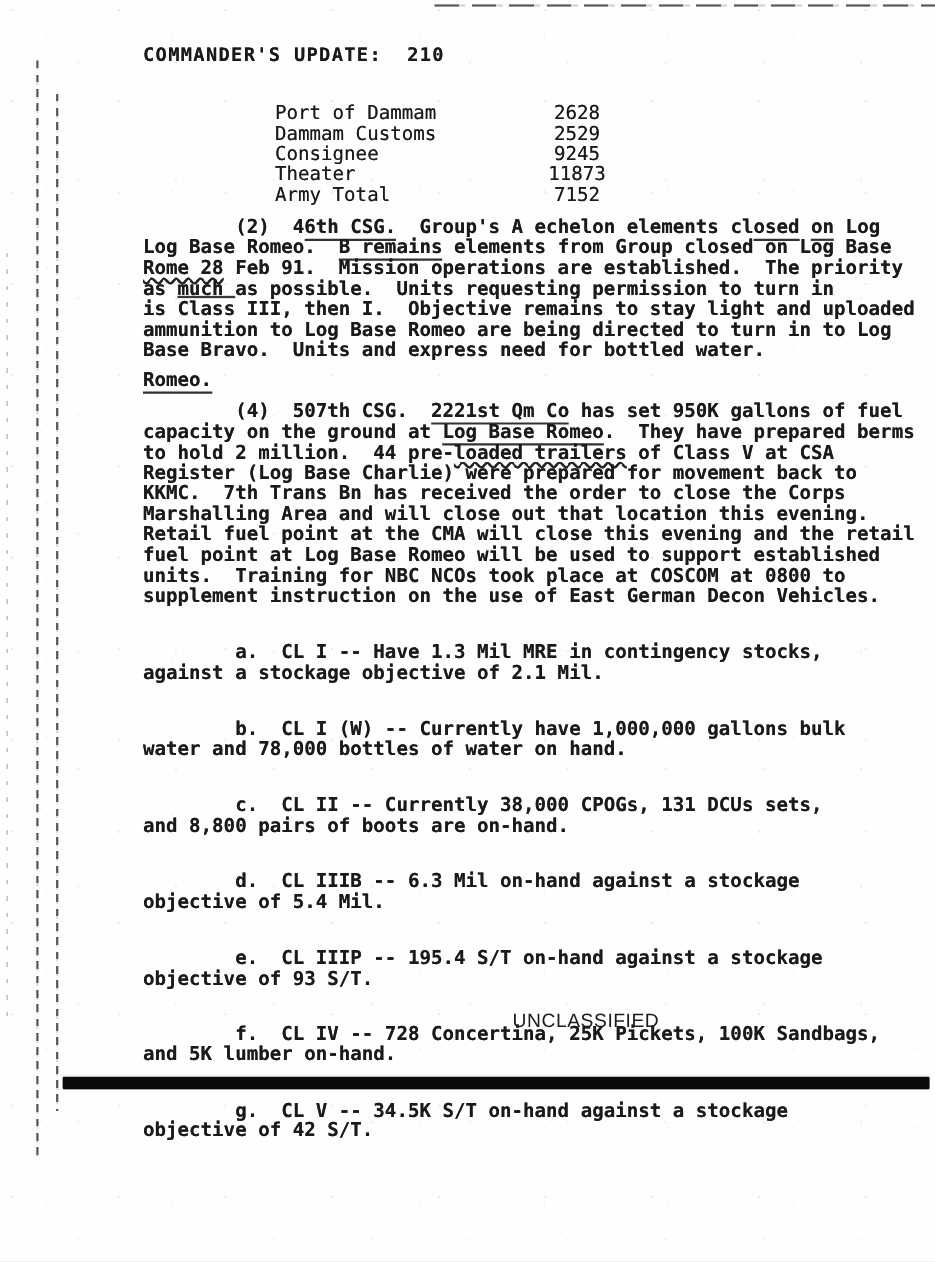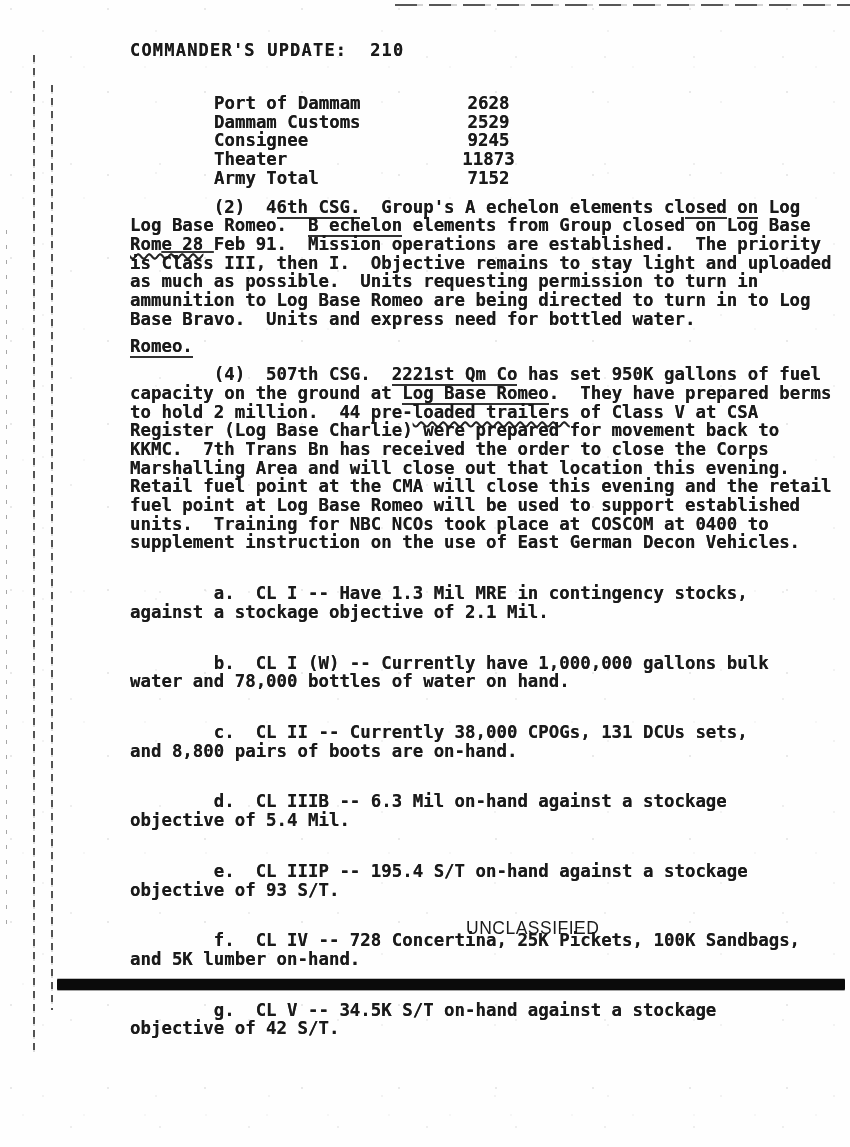--- a/index.html
+++ b/index.html
@@ -18,21 +18,21 @@
   .artifact{position:absolute;}
   .vline{width:2px; background:repeating-linear-gradient(to bottom, rgba(25,25,25,0.75) 0 7px, rgba(25,25,25,0.15) 7px 9px, transparent 9px 13px);}
   .vline.faint{width:1px; background:repeating-linear-gradient(to bottom, rgba(60,60,60,0.45) 0 4px, transparent 4px 15px);}
   .hline-top{height:2px; background:repeating-linear-gradient(to right, rgba(45,45,45,0.8) 0 22px, rgba(45,45,45,0.2) 22px 28px, transparent 28px 34px);}
   
   .doc{position:absolute; left:130px; top:40px; width:712px; color:#1a1a1a;}
   .doc-header{
     font-size:17px; font-weight:700; letter-spacing:1.2px;
     text-shadow:0 0 0.6px rgba(0,0,0,0.75); white-space:pre;
   }
-  .port-table{margin:34px 0 0 84px; font-size:17.4px; font-weight:700; line-height:18.7px;
+  .port-table{margin:34px 0 0 120px; font-size:17.4px; font-weight:400; line-height:18.7px;
     text-shadow:0 0 0.5px rgba(0,0,0,0.7);}
   .trow{display:flex;}
   .tlabel{width:232px; white-space:pre;}
   .tvalue{width:85px; text-align:center; white-space:pre;}
   .doc-body{margin-top:10px; font-size:17.4px; font-weight:700; line-height:18.7px;
     text-shadow:0 0 0.5px rgba(0,0,0,0.7);}
   .para{margin-bottom:9px;}
   .para.lettered{margin-bottom:13px;margin-top:32px;}
   .line{white-space:pre;}
   .seg-u{border-bottom:2.2px solid rgba(28,28,28,0.9);}
@@ -83,40 +83,40 @@
           <span class="tvalue">11873</span>
         </div>
         <div class="trow">
           <span class="tlabel">Army Total</span>
           <span class="tvalue">7152</span>
         </div>
       </div>
     <div class="doc-body">
         <div class="para">
           <div class="line"><span>        (2)  4</span><span class="seg-u">6th CSG.</span><span>  Group's A echelon elements cl</span><span class="seg-u">osed</span><span> </span><span class="seg-u">on</span><span> Log</span></div>
-          <div class="line"><span>Log Base Romeo.  </span><span class="seg-u">B echelon</span><span> elements from Group closed on Log Base</span></div>
+          <div class="line"><span>Log Base Romeo.  </span><span class="seg-u">B remains</span><span> elements from Group closed on Log Base</span></div>
           <div class="line"><span class="seg-w">Rome 28</span><span> Feb 91.  Mission operations are established.  The priority</span></div>
+          <div class="line"><span>as much as possible.  Units requesting permission to turn in</span></div>
           <div class="line"><span>is </span><span class="seg-o">Class</span><span> III, then I.  Objective remains to stay light and uploaded</span></div>
-          <div class="line"><span>as much as possible.  Units requesting permission to turn in</span></div>
           <div class="line"><span>ammunition to Log Base Romeo are being directed to turn in to Log</span></div>
           <div class="line"><span>Base Bravo.  Units and express need for bottled water.</span></div>
         </div>
         <div class="para">
           <div class="line"><span class="seg-u">Romeo.</span></div>
         </div>
         <div class="para">
           <div class="line"><span>        (4)  507th CSG.  </span><span class="seg-u">2221st Qm Co</span><span> has set 950K gallons of fuel</span></div>
           <div class="line"><span>capacity on the ground at </span><span class="seg-u">Log Base Romeo</span><span>.  They have prepared berms</span></div>
           <div class="line"><span>to hold 2 million.  44 pre-</span><span class="seg-w">loaded trailers</span><span> of Class V at CSA</span></div>
           <div class="line"><span>Register (Log Base Charlie) were prepared for movement back to</span></div>
           <div class="line"><span>KKMC.  7th Trans Bn has received the order to close the Corps</span></div>
           <div class="line"><span>Marshalling Area and will close out that location this evening.</span></div>
           <div class="line"><span>Retail fuel point at the CMA will close this evening and the retail</span></div>
           <div class="line"><span>fuel point at Log Base Romeo will be used to support established</span></div>
-          <div class="line"><span>units.  Training for NBC NCOs took place at COSCOM at 0400 to</span></div>
+          <div class="line"><span>units.  Training for NBC NCOs took place at COSCOM at 0800 to</span></div>
           <div class="line"><span>supplement instruction on the use of East German Decon Vehicles.</span></div>
         </div>
         <div class="para lettered">
           <div class="line"><span>        a.  CL I -- Have 1.3 Mil MRE in contingency stocks,</span></div>
           <div class="line"><span>against a stockage objective of 2.1 Mil.</span></div>
         </div>
         <div class="para lettered">
           <div class="line"><span>        b.  CL I (W) -- Currently have 1,000,000 gallons bulk</span></div>
           <div class="line"><span>water and 78,000 bottles of water on hand.</span></div>
         </div>

